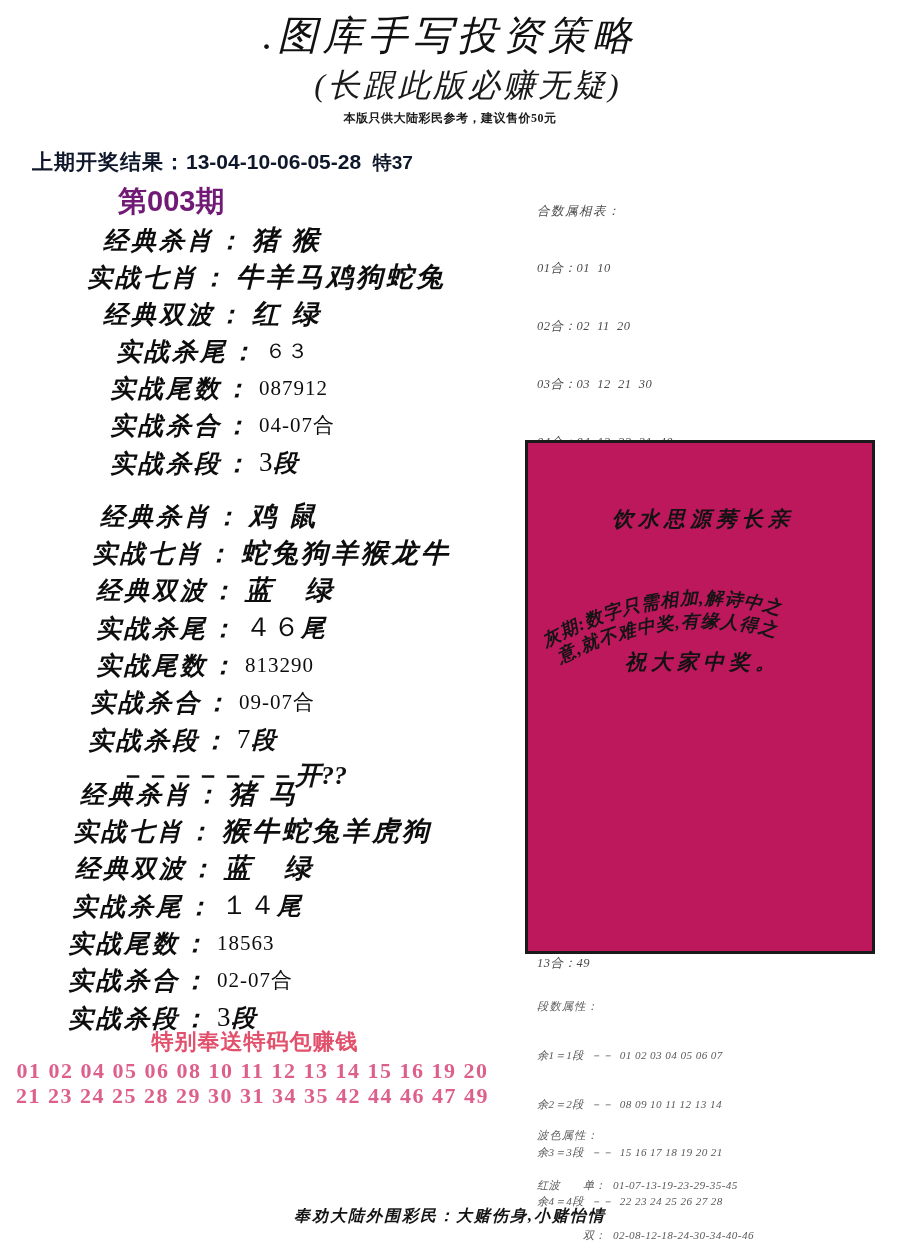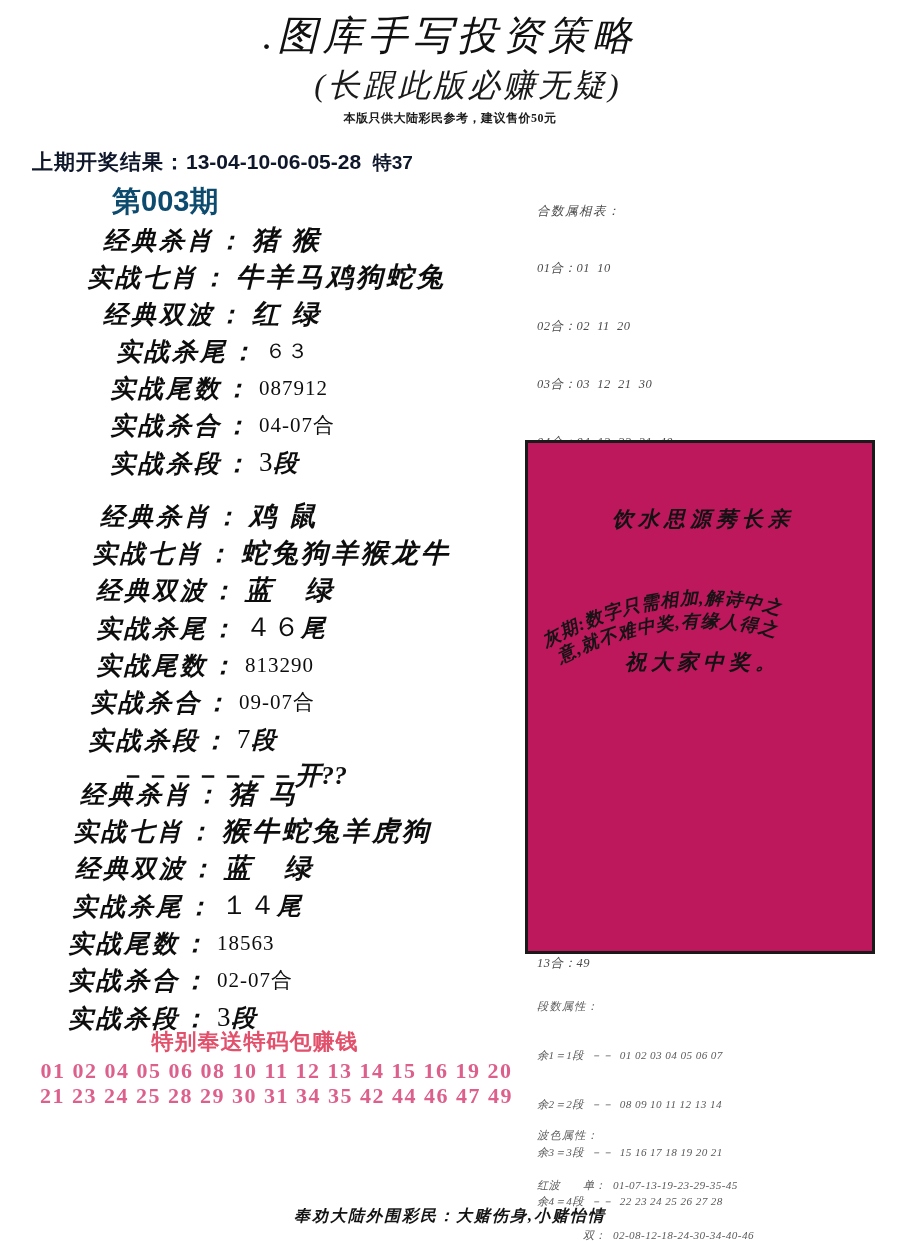--- a/index.html
+++ b/index.html
@@ -67,26 +67,26 @@
     letter-spacing: 0px;
     white-space: nowrap;
   }
   .lastresult .lbl { letter-spacing: 1px; }
   .lastresult .nums { font-family: "Liberation Sans", "DejaVu Sans", sans-serif; }
   .lastresult .sp { font-size: 19px; }
 
   
   .issue {
     position: absolute;
-    left: 112px;
+    left: 118px;
     top: 182px;
     font-family: "Liberation Sans", "DejaVu Sans", sans-serif;
     font-size: 29px;
     font-weight: 700;
-    color: #0c4a6e;
+    color: #701a75;
     letter-spacing: 0px;
     white-space: nowrap;
   }
 
   
   .block {
     position: absolute;
     left: 0;
     width: 530px;
   }
@@ -161,21 +161,20 @@
     position: absolute;
     left: 0;
     width: 505px;
     text-align: center;
     font-family: "Liberation Serif", "DejaVu Serif", serif;
     font-size: 22px;
     font-weight: 700;
     color: #dd5f8c;
     letter-spacing: 1.5px;
     white-space: nowrap;
-    margin-left: 24px;
   }
   .bonus-line.l1 { top: 1058px; }
   .bonus-line.l2 { top: 1083px; }
 
   
   .rcol {
     position: absolute;
     font-family: "Liberation Serif", "DejaVu Serif", serif;
     font-style: italic;
     color: #555;

